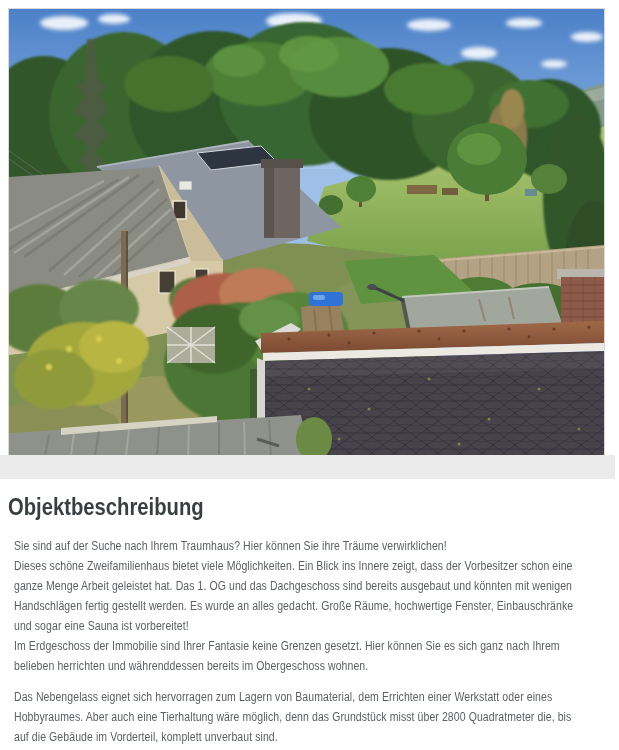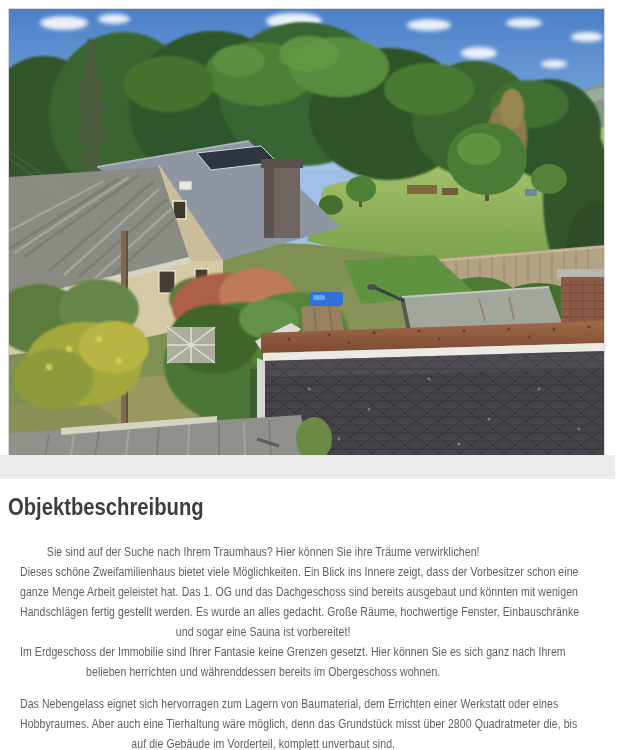--- a/index.html
+++ b/index.html
@@ -32,21 +32,21 @@
   .section-heading {
     position: absolute; left: 8px; top: 492px;
     margin: 0;
     font-size: 23px; line-height: 30px; font-weight: bold;
     color: #3b3e40;
     white-space: nowrap;
     transform: scaleX(0.88);
     transform-origin: 0 0;
   }
   .description { position: absolute; left: 8px; top: 530px; width: 603px; }
-  .description p { margin: 12px; padding: 0; text-align: center; }
+  .description p { margin: 6px; padding: 0; }
   .description p + p { margin-top: 11px; }
   .desc-line {
     font-size: 12.5px;
     line-height: 20px;
     color: #5b5f62;
     white-space: nowrap;
     transform: scaleX(0.84);
     transform-origin: 0 0;
     letter-spacing: 0.1px;
   }

